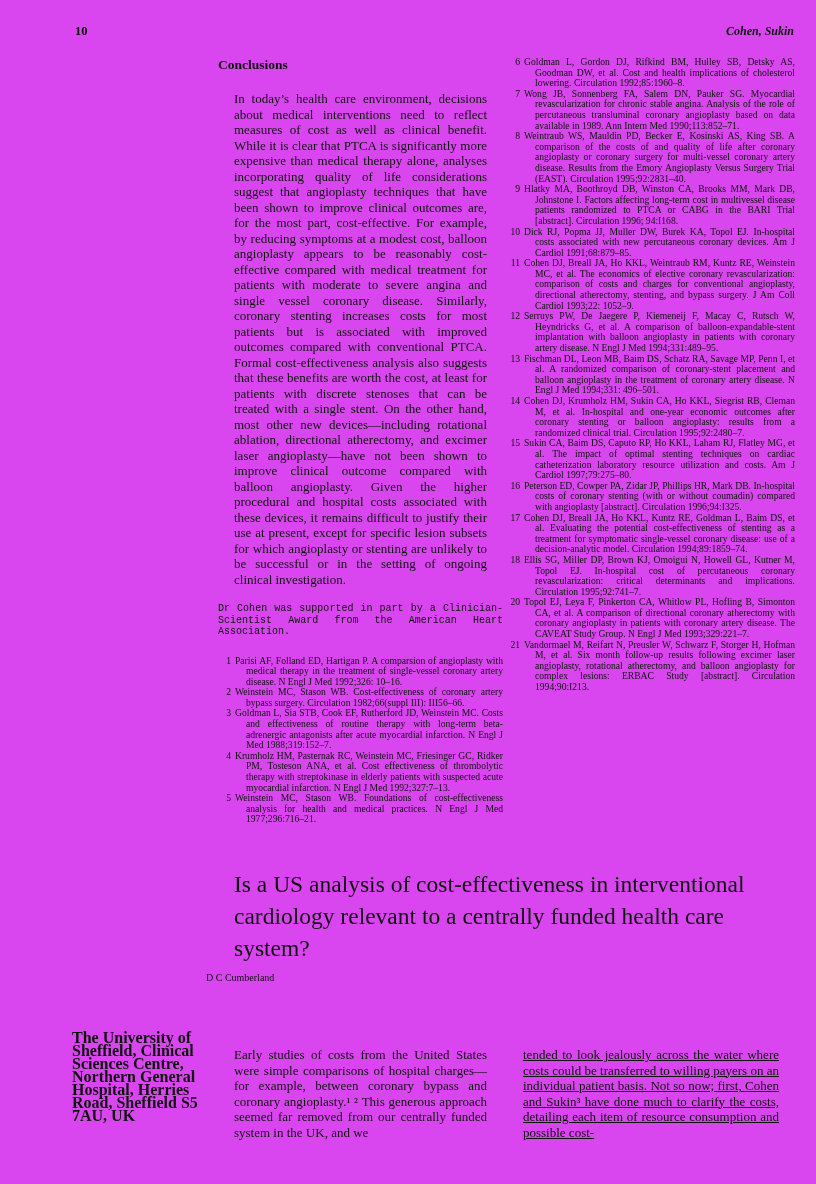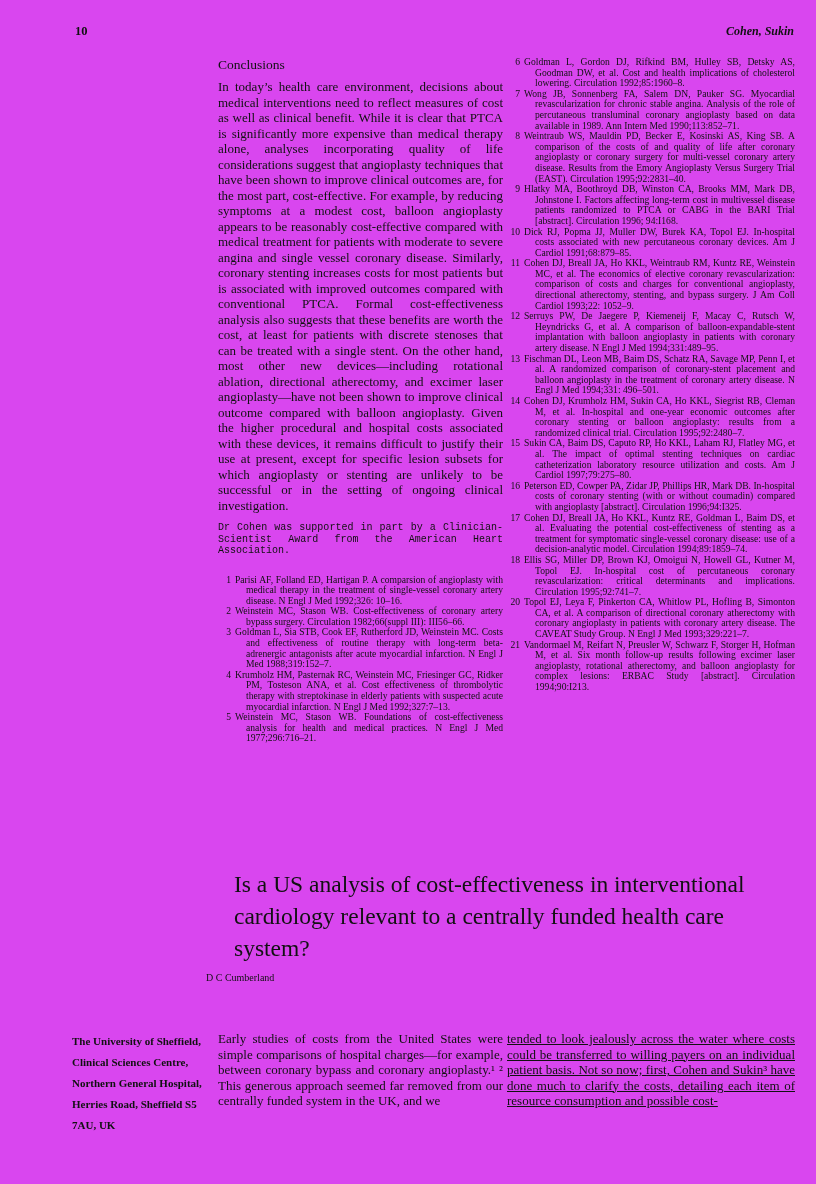--- a/index.html
+++ b/index.html
@@ -40,28 +40,28 @@
     width: 285px;
   }
   .col-right {
     position: absolute;
     top: 57px;
     left: 507px;
     width: 288px;
   }
   .section-heading {
     font-size: 13.5px;
-    font-weight: normal;
-    margin: 0 0 6px 0;
+    font-weight: bold;
+    margin: 0 0 18px 0;
   }
   .body-text {
     font-size: 13px;
     line-height: 15.5px;
     text-align: justify;
-    margin: 0;
+    margin: 16px;
   }
   .acknowledgment {
     font-size: 10px;
     line-height: 11.5px;
     text-align: justify;
     margin-top: 9px;
     font-family: Liberation Mono, monospace;
   }
   .ref-list {
     margin-top: 18px;
@@ -100,22 +100,22 @@
     position: absolute;
     top: 972px;
     left: 206px;
     font-size: 10px;
   }
   .affiliation {
     position: absolute;
     top: 1031px;
     left: 72px;
     width: 142px;
-    font-size: 11px;
-    line-height: 21px;
+    font-size: 16px;
+    line-height: 13px;
     font-weight: bold;
   }
   .body-col-1 {
     position: absolute;
     top: 1031px;
     left: 218px;
     width: 285px;
   }
   .body-col-2 {
     position: absolute;

